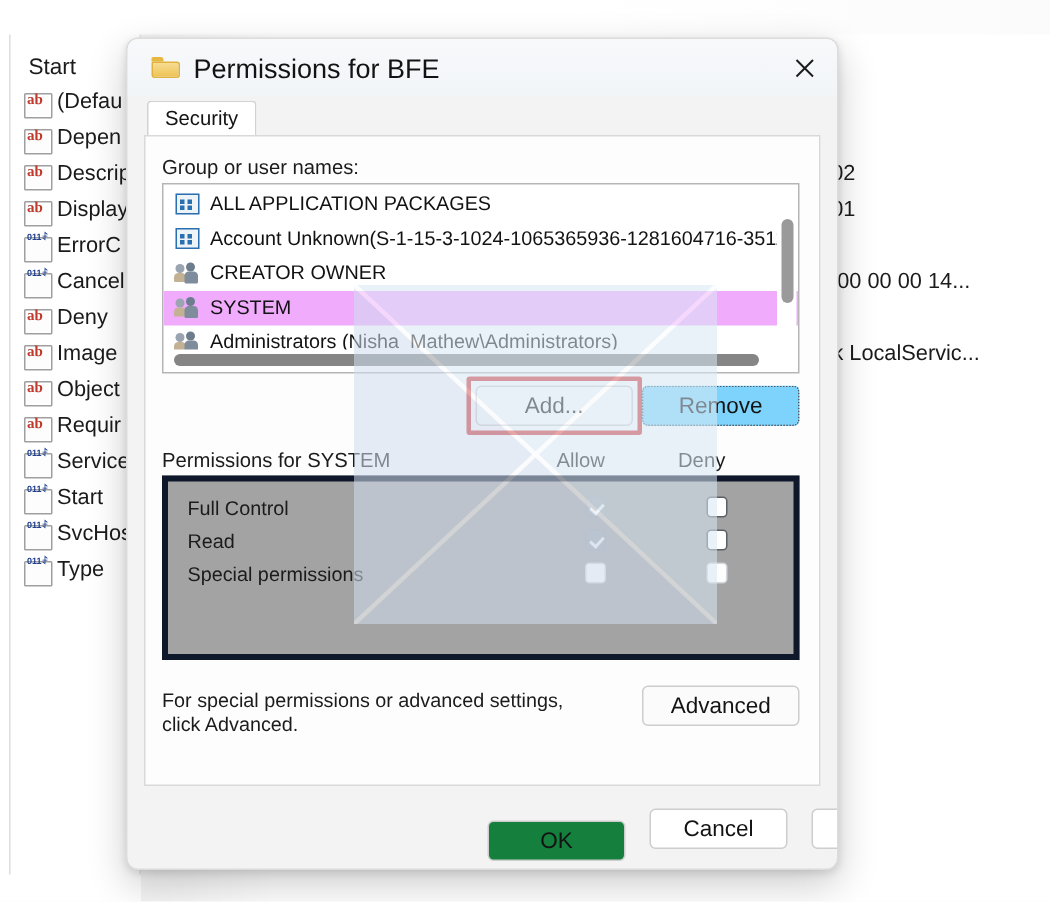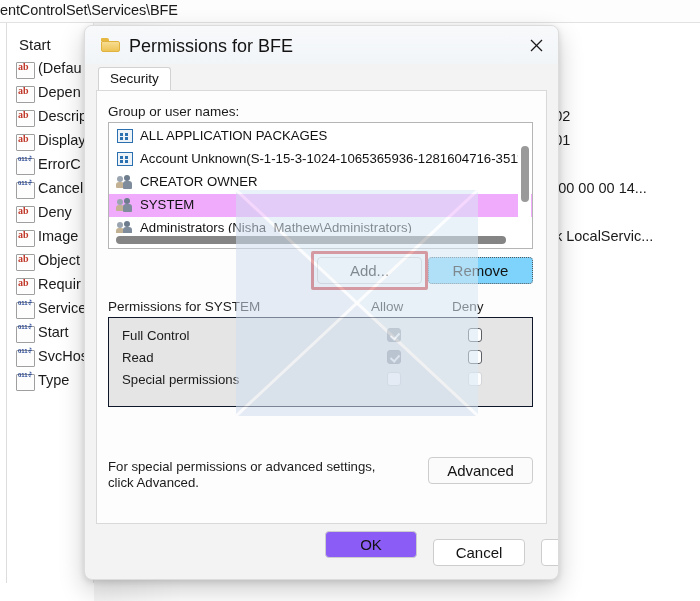--- a/index.html
+++ b/index.html
@@ -326,23 +326,23 @@
     background: #7dd3fc;
   }
 
   #lbl-perms { left: 11px; top: 208px; }
   #lbl-allow { left: 274px; top: 208px; }
   #lbl-deny  { left: 355px; top: 208px; }
 
   #permbox {
     position: absolute;
     left: 11px; top: 226px;
-    width: 425px; height: 90px;
-    background: #e5e5e5;
-    border: 1px solid #0f172a;
+    width: 425px; height: 123px;
+    background: #a3a3a3;
+    border: 4px solid #0f172a;
     box-sizing: border-box;
   }
   .prow { position: absolute; left: 0; width: 423px; height: 22px; }
   .prow .pname {
     position: absolute;
     left: 13px; top: 3px;
     font-size: 13.2px;
     color: #1b1b1b;
     white-space: nowrap;
   }
@@ -380,40 +380,37 @@
   #advanced-text {
     position: absolute;
     left: 11px; top: 368px;
     width: 270px;
     font-size: 13.2px;
     color: #1b1b1b;
     line-height: 16px;
   }
   #btn-advanced { left: 331px; top: 366px; width: 105px; height: 27px; }
 
-  #btn-ok     { left: 240px; top: 505px; width: 92px; height: 27px; background: #8b5cf6; }
+  #btn-ok     { left: 240px; top: 521px; width: 92px; height: 27px; background: #15803d; }
   #btn-cancel { left: 348px; top: 513px; width: 92px; height: 27px; background: #ffffff; }
   #btn-apply  { left: 456px; top: 513px; width: 92px; height: 27px; background: #ffffff; }
 
   
   #watermark {
     position: absolute;
     left: 236px; top: 190px;
     width: 242px; height: 226px;
     pointer-events: none;
     opacity: 0.55;
   }
 </style>
 </head>
 <body>
 
 <div id="regedit">
-  <div id="reg-addressbar">
-    <div id="reg-path">entControlSet\Services\BFE</div>
-  </div>
   <div id="reg-listpane"></div>
   <div id="reg-leftborder"></div>
   <div id="reg-col-divider"></div>
   <div id="reg-header">
     <span class="hdr-name">Start</span>
   </div>
   <div id="reg-rows">
       <div class="reg-row" style="top: 58px;">
         <span class="ricon str"></span>
         <span class="rname">(Defau</span>

